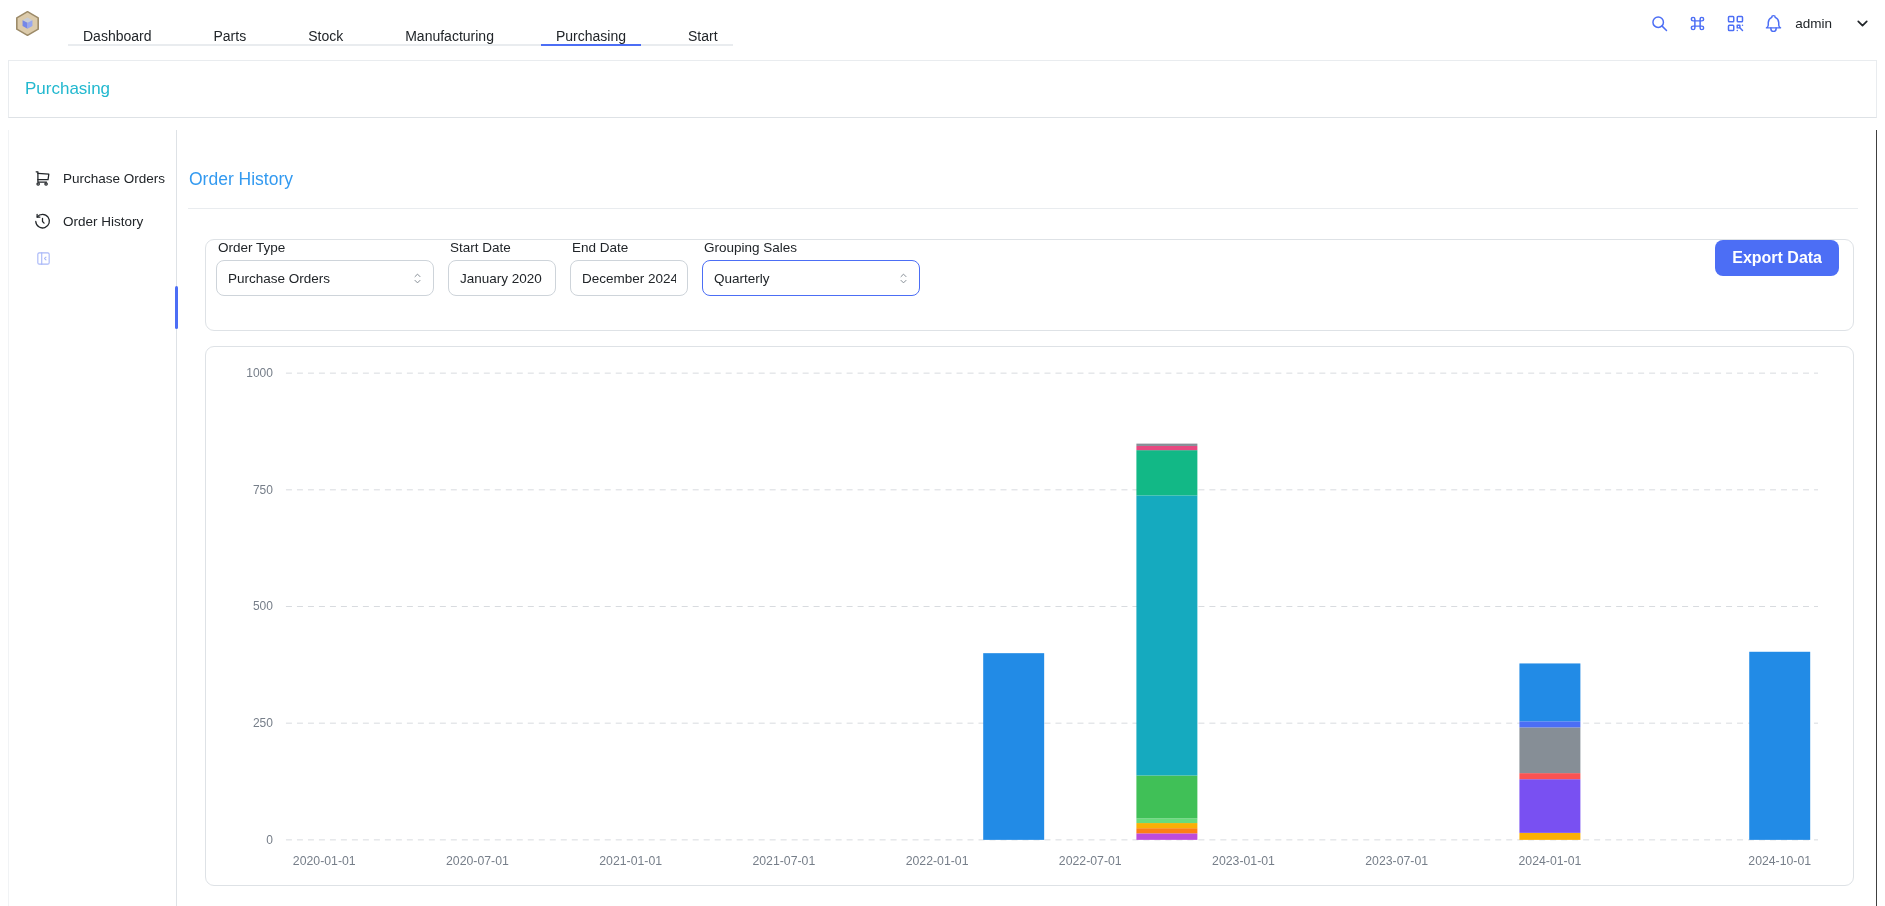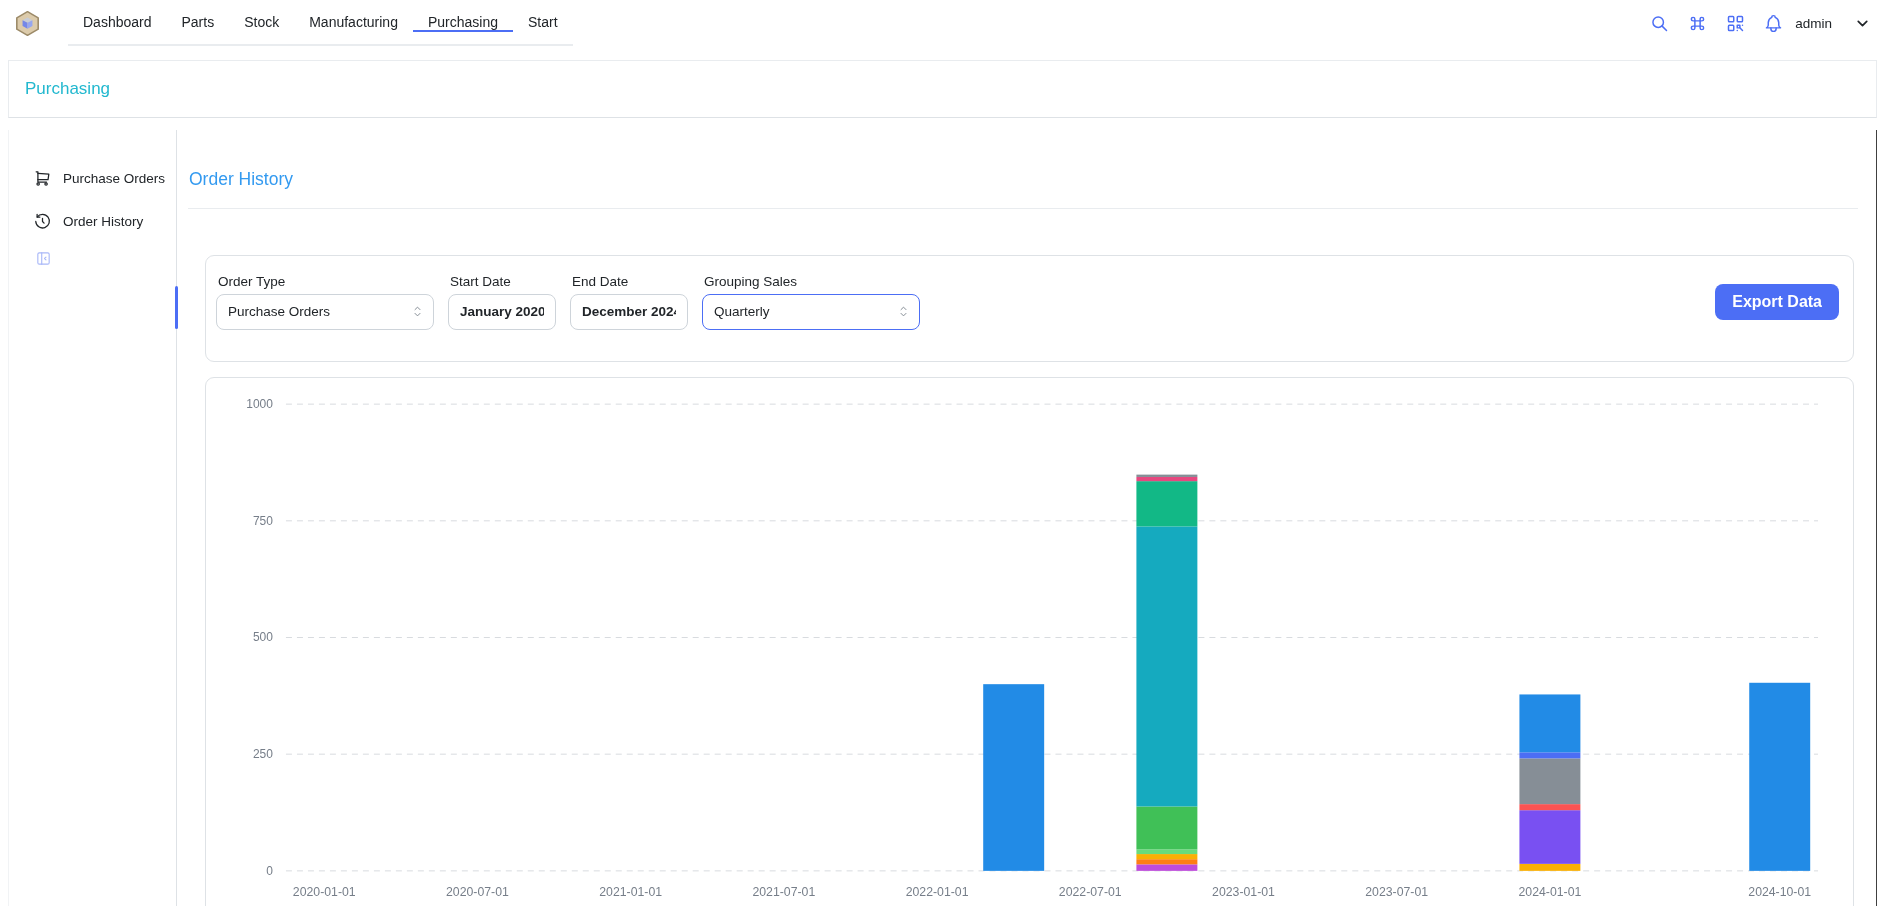--- a/index.html
+++ b/index.html
@@ -10,21 +10,21 @@
   *{box-sizing:border-box;}
   html,body{margin:0;padding:0;}
   body{
     width:1885px;height:906px;overflow:hidden;background:#fff;color:var(--text);
     font-family:"Liberation Sans","DejaVu Sans",sans-serif;
   }
   
   header{height:46px;display:flex;align-items:stretch;padding:0 10px;}
   .logo{width:34px;display:flex;align-items:center;justify-content:center;}
   .logo svg{width:27px;height:27px;}
-  .tabs{display:flex;align-items:center;margin-left:24px;border-bottom:2px solid var(--border-light);}
+  .tabs{display:flex;align-items:flex-end;margin-left:24px;border-bottom:2px solid var(--border-light);gap:32px;}
   .tab{display:flex;align-items:center;padding:0 15px;font-size:14px;cursor:pointer;
        border-bottom:2px solid transparent;margin-bottom:-2px;white-space:nowrap;}
   .tab.active{border-bottom-color:var(--accent);}
   .actions{margin-left:auto;display:flex;align-items:center;gap:6px;padding-right:4px;}
   .icon-btn{width:32px;height:32px;display:flex;align-items:center;justify-content:center;
             background:none;border:none;color:var(--accent);cursor:pointer;padding:0;}
   .icon-btn svg{width:21px;height:21px;}
   .user-menu{display:flex;align-items:center;gap:22px;cursor:pointer;}
   .user-name{font-size:13.5px;}
   .uchev{display:flex;color:#212529;}
@@ -40,27 +40,27 @@
   .side-item{display:flex;align-items:center;gap:11px;height:43px;padding-left:24px;font-size:13.5px;cursor:pointer;}
   .side-item .sicon{display:flex;color:#212529;}
   .side-item svg{width:19px;height:19px;stroke-width:1.6;}
   .side-indicator{position:absolute;right:-2px;top:156px;width:3px;height:43px;background:var(--accent);border-radius:2px;}
   .collapse-btn{background:none;border:none;padding:0;margin:7px 0 0 26px;color:#a9b8f8;cursor:pointer;display:block;}
   .collapse-btn svg{width:17px;height:17px;stroke-width:1.6;}
   main{flex:1;padding-left:11px;min-width:0;}
   .section-title{color:var(--section-title);font-size:17.5px;font-weight:400;margin:39px 0 0 1px;}
   .main-divider{border-top:1px solid var(--border-light);margin:18px 18px 0 0;}
   
-  .filter-card{margin:46px 22px 0 17px;height:107px;border:1px solid var(--border);border-radius:9px;
-               display:flex;align-items:center;gap:14px;padding:0 14px 14px 10px;background:#fff;}
+  .filter-card{margin:30px 22px 0 17px;height:92px;border:1px solid var(--border);border-radius:9px;
+               display:flex;align-items:flex-start;gap:14px;padding:0 14px 14px 10px;background:#fff;}
   .field{display:flex;flex-direction:column;}
   .field label{font-size:13.5px;margin:0 0 5px 2px;color:var(--text);}
   .control{height:36px;border:1px solid var(--control-border);border-radius:8px;background:#fff;
            display:flex;align-items:center;padding:0 8px 0 11px;font-size:13.5px;color:var(--text);}
-  input.control{padding:0 11px;font-family:inherit;font-weight:bold;}
+  input.control{padding:0 11px;font-family:inherit;}
   .select{cursor:pointer;}
   .select .val{flex:1;white-space:nowrap;overflow:hidden;}
   .sel-ico{display:flex;color:#868e96;}
   .sel-ico svg{width:15px;height:15px;stroke-width:1.6;}
   .select.focused{border-color:var(--accent);gap:40px;}
   .export-btn{margin-left:auto;height:36px;padding:0 17px;border:none;border-radius:8px;
               background:var(--accent);color:#fff;font-size:16px;font-weight:600;
               font-family:inherit;cursor:pointer;}
   
   .chart-card{margin:15px 22px 0 17px;height:540px;border:1px solid var(--border);border-radius:9px;

